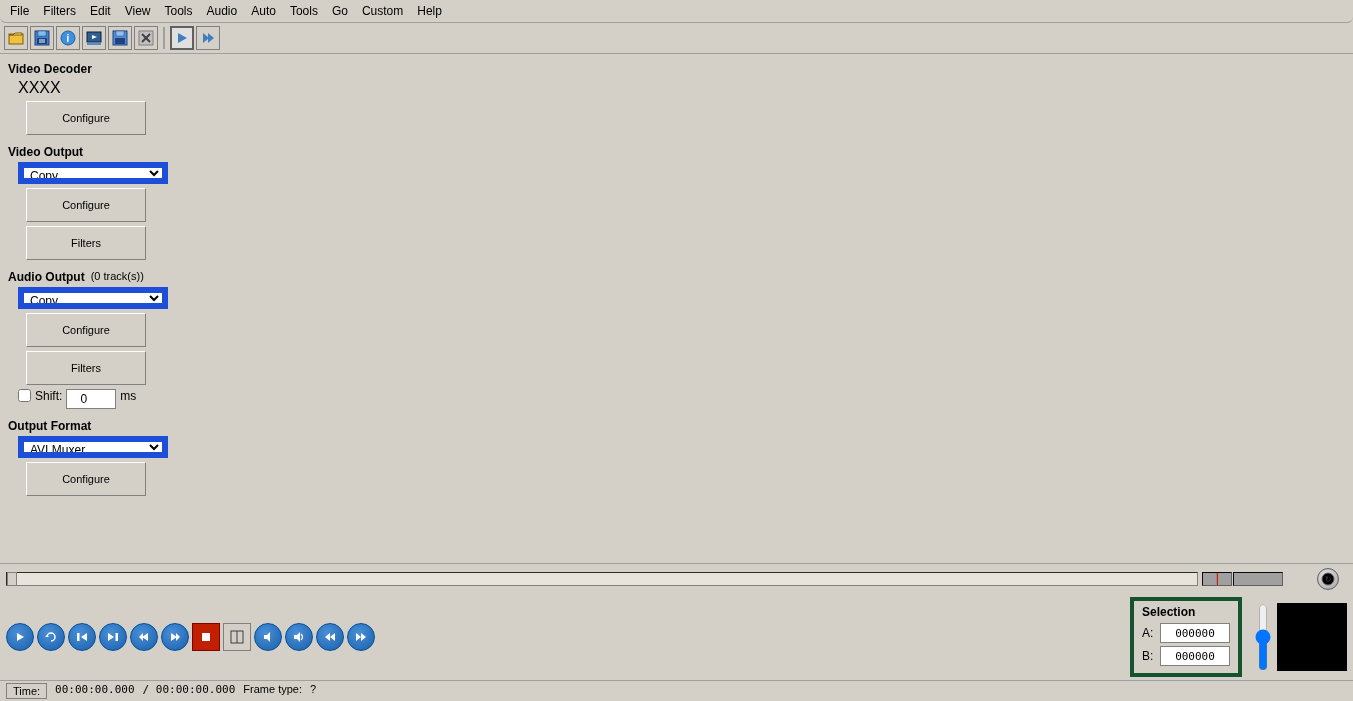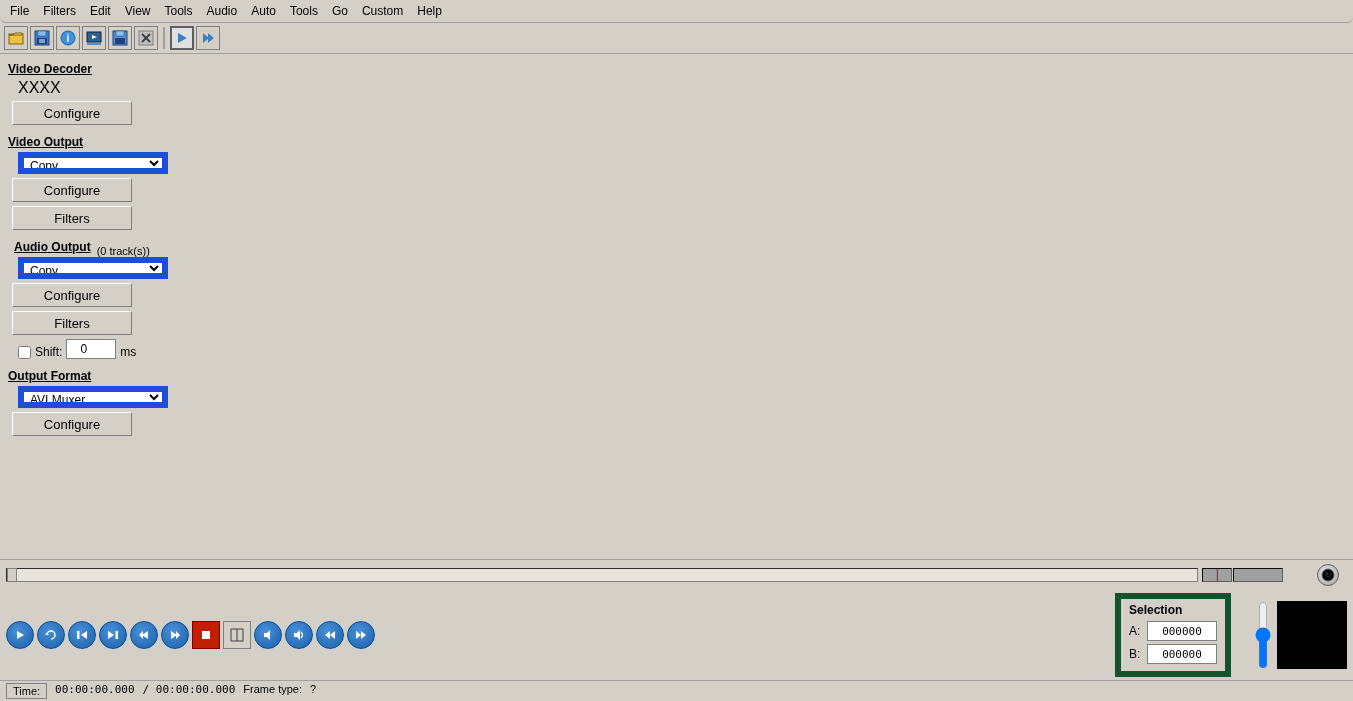--- a/index.html
+++ b/index.html
@@ -68,41 +68,41 @@
       overflow-y: auto;
     }
 
     
     .section-label {
       font-weight: bold;
       font-size: 12px;
       margin-bottom: 3px;
       margin-top: 6px;
     }
-    .section-label:first-child { margin-top: 0; text-decoration: underline; }
+    .section-label:first-child { margin-top: 0; }
 
     .decoder-value {
       font-size: 16px;
       margin-left: 10px;
       margin-bottom: 4px;
     }
 
     .btn-configure {
       width: 120px;
-      height: 24px;
+      height: 34px;
       background: #d4d0c8;
       border: 1px solid #808080;
       border-top-color: #fff;
       border-left-color: #fff;
       cursor: pointer;
-      font-size: 13px;
+      font-size: 11px;
       display: flex;
       align-items: center;
       justify-content: center;
-      margin-left: 4px;
+      margin-left: 18px;
     }
 
     .dropdown-row {
       display: flex;
       align-items: center;
       margin-left: 10px;
       margin-bottom: 4px;
     }
 
     select.dropdown {
@@ -110,21 +110,21 @@
       height: 22px;
       background: white;
       border: 6px solid #1d4ed8;
       font-size: 12px;
       padding: 0 2px;
       appearance: auto;
     }
 
     .shift-row {
       display: flex;
-      align-items: flex-end;
+      align-items: flex-start;
       gap: 4px;
       margin-left: 10px;
       margin-top: 4px;
     }
     .shift-checkbox { width: 13px; height: 13px; }
     .shift-label { font-size: 12px; }
     .shift-input {
       width: 50px;
       height: 20px;
       border: 1px solid #808080;
@@ -341,21 +341,21 @@
       <select class="dropdown">
         <option>Copy</option>
         <option>Encode</option>
       </select>
     </div>
     <button class="btn-configure" style="margin-bottom:4px;">Configure</button>
     <button class="btn-configure">Filters</button>
   </div>
 
   <div style="margin-top:10px;">
-    <div style="display:flex; align-items:flex-end; gap:6px;margin-left:6px;">
+    <div style="display:flex; align-items:flex-start; gap:6px;">
       <div class="section-label">Audio Output</div>
       <span style="font-size:11px;">(0 track(s))</span>
     </div>
     <div class="dropdown-row">
       <select class="dropdown">
         <option>Copy</option>
         <option>Encode</option>
       </select>
     </div>
     <button class="btn-configure" style="margin-bottom:4px;">Configure</button>
@@ -481,21 +481,21 @@
 
     <button class="transport-btn">
       <svg width="12" height="12" viewBox="0 0 12 12">
           <polygon points="1,2 6,6 1,10" fill="white"></polygon>
           <polygon points="6,2 11,6 6,10" fill="white"></polygon>
         </svg>
     </button>
 
     <div style="flex:1;"></div>
 
-    <div style="background:#d4d0c8; border:6px solid #14532d; padding:4px 8px; margin-right:20px;">
+    <div style="background:#d4d0c8; border:4px solid #14532d; padding:4px 8px; margin-right:9px;">
       <div class="selection-title">Selection</div>
       <div class="selection-row">
         <span class="selection-field-label">A:</span>
         <input type="text" class="selection-input" value="000000" style="">
       </div>
       <div class="selection-row">
         <span class="selection-field-label">B:</span>
         <input type="text" class="selection-input" value="000000" style="">
       </div>
     </div>

